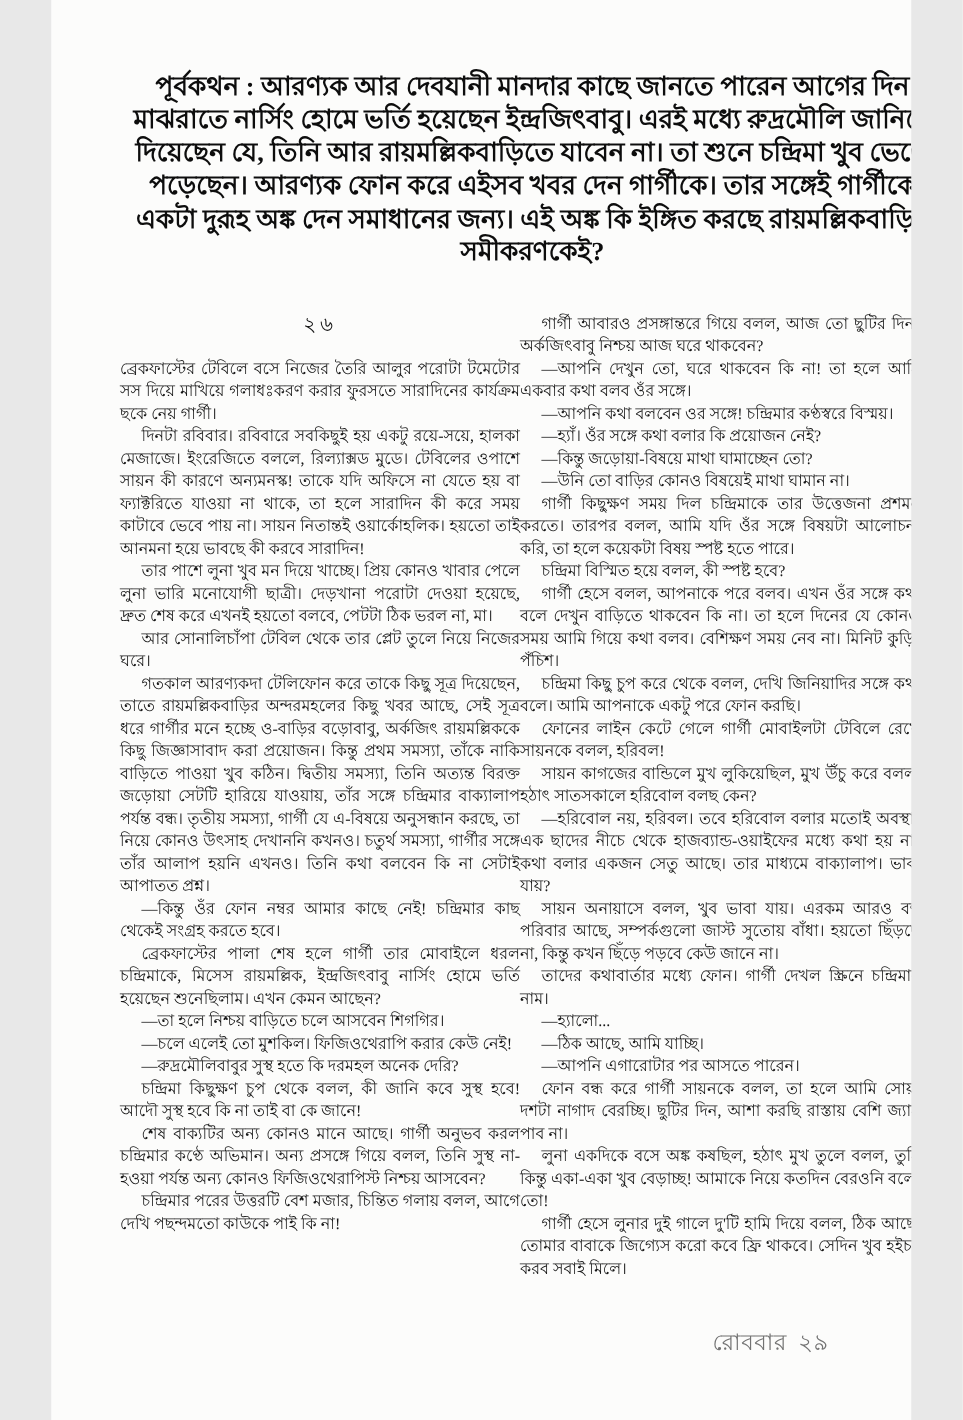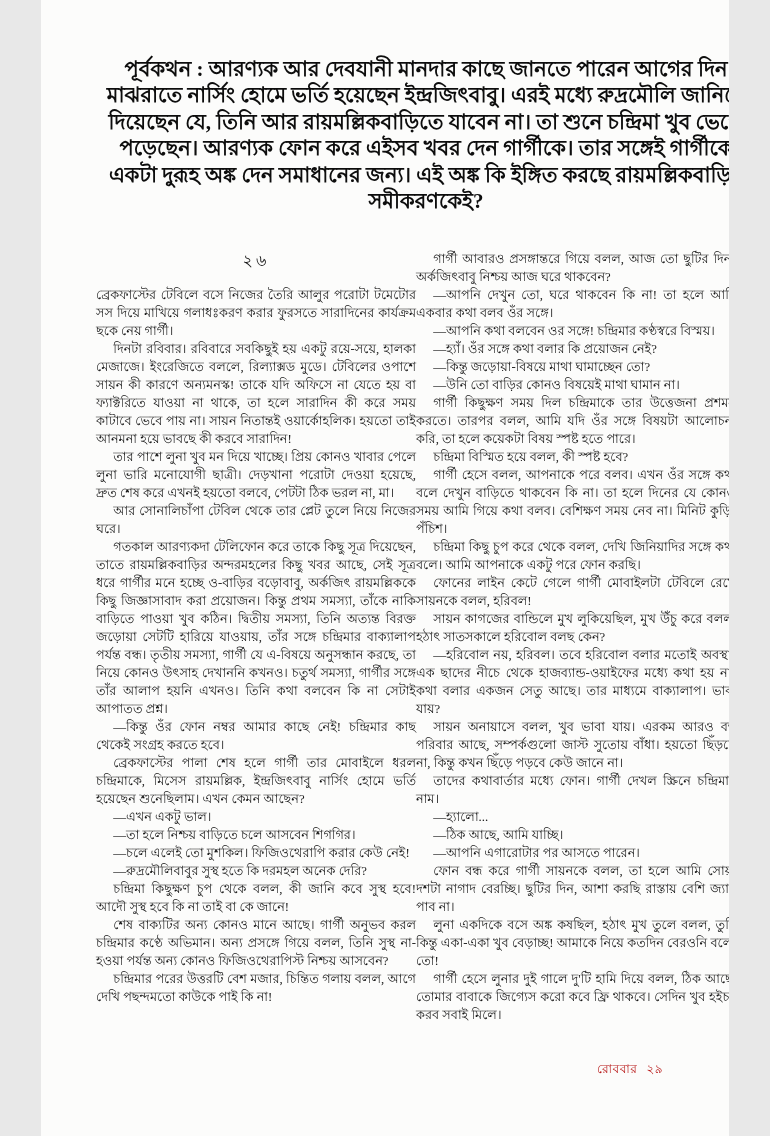--- a/index.html
+++ b/index.html
@@ -54,22 +54,22 @@
     margin: 0;
     text-indent: 1.35em;
   }
   .col p.no-indent {
     text-indent: 0;
   }
   .page-footer {
     position: absolute;
     top: 1060px;
     right: 66px;
-    font-size: 12px;
-    color: #b91c1c;
+    font-size: 18px;
+    color: #737373;
     letter-spacing: 0.5px;
   }
   .page-footer .footer-label {
     margin-right: 9px;
   }
 </style>
 </head>
 <body>
 
 <div class="page">
@@ -80,21 +80,20 @@
 
     <div class="col">
       <div class="chapter-number">২৬</div>
       <p class="no-indent">ব্রেকফাস্টের টেবিলে বসে নিজের তৈরি আলুর পরোটা টমেটোর সস দিয়ে মাখিয়ে গলাধঃকরণ করার ফুরসতে সারাদিনের কার্যক্রম ছকে নেয় গার্গী।</p>
       <p>দিনটা রবিবার। রবিবারে সবকিছুই হয় একটু রয়ে-সয়ে, হালকা মেজাজে। ইংরেজিতে বললে, রিল্যাক্সড মুডে। টেবিলের ওপাশে সায়ন কী কারণে অন্যমনস্ক! তাকে যদি অফিসে না যেতে হয় বা ফ্যাক্টরিতে যাওয়া না থাকে, তা হলে সারাদিন কী করে সময় কাটাবে ভেবে পায় না। সায়ন নিতান্তই ওয়ার্কোহলিক। হয়তো তাই আনমনা হয়ে ভাবছে কী করবে সারাদিন!</p>
       <p>তার পাশে লুনা খুব মন দিয়ে খাচ্ছে। প্রিয় কোনও খাবার পেলে লুনা ভারি মনোযোগী ছাত্রী। দেড়খানা পরোটা দেওয়া হয়েছে, দ্রুত শেষ করে এখনই হয়তো বলবে, পেটটা ঠিক ভরল না, মা।</p>
       <p>আর সোনালিচাঁপা টেবিল থেকে তার প্লেট তুলে নিয়ে নিজের ঘরে।</p>
       <p>গতকাল আরণ্যকদা টেলিফোন করে তাকে কিছু সূত্র দিয়েছেন, তাতে রায়মল্লিকবাড়ির অন্দরমহলের কিছু খবর আছে, সেই সূত্র ধরে গার্গীর মনে হচ্ছে ও-বাড়ির বড়োবাবু, অর্কজিৎ রায়মল্লিককে কিছু জিজ্ঞাসাবাদ করা প্রয়োজন। কিন্তু প্রথম সমস্যা, তাঁকে নাকি বাড়িতে পাওয়া খুব কঠিন। দ্বিতীয় সমস্যা, তিনি অত্যন্ত বিরক্ত জড়োয়া সেটটি হারিয়ে যাওয়ায়, তাঁর সঙ্গে চন্দ্রিমার বাক্যালাপ পর্যন্ত বন্ধ। তৃতীয় সমস্যা, গার্গী যে এ-বিষয়ে অনুসন্ধান করছে, তা নিয়ে কোনও উৎসাহ দেখাননি কখনও। চতুর্থ সমস্যা, গার্গীর সঙ্গে তাঁর আলাপ হয়নি এখনও। তিনি কথা বলবেন কি না সেটাই আপাতত প্রশ্ন।</p>
       <p>—কিন্তু ওঁর ফোন নম্বর আমার কাছে নেই! চন্দ্রিমার কাছ থেকেই সংগ্রহ করতে হবে।</p>
       <p>ব্রেকফাস্টের পালা শেষ হলে গার্গী তার মোবাইলে ধরল চন্দ্রিমাকে, মিসেস রায়মল্লিক, ইন্দ্রজিৎবাবু নার্সিং হোমে ভর্তি হয়েছেন শুনেছিলাম। এখন কেমন আছেন?</p>
-      <p>—এখন একটু ভাল।</p>
       <p>—তা হলে নিশ্চয় বাড়িতে চলে আসবেন শিগগির।</p>
       <p>—চলে এলেই তো মুশকিল। ফিজিওথেরাপি করার কেউ নেই!</p>
       <p>—রুদ্রমৌলিবাবুর সুস্থ হতে কি দরমহল অনেক দেরি?</p>
       <p>চন্দ্রিমা কিছুক্ষণ চুপ থেকে বলল, কী জানি কবে সুস্থ হবে! আদৌ সুস্থ হবে কি না তাই বা কে জানে!</p>
       <p>শেষ বাক্যটির অন্য কোনও মানে আছে। গার্গী অনুভব করল চন্দ্রিমার কণ্ঠে অভিমান। অন্য প্রসঙ্গে গিয়ে বলল, তিনি সুস্থ না-হওয়া পর্যন্ত অন্য কোনও ফিজিওথেরাপিস্ট নিশ্চয় আসবেন?</p>
       <p>চন্দ্রিমার পরের উত্তরটি বেশ মজার, চিন্তিত গলায় বলল, আগে দেখি পছন্দমতো কাউকে পাই কি না!</p>
     </div>
 
     <div class="col">
       <p>গার্গী আবারও প্রসঙ্গান্তরে গিয়ে বলল, আজ তো ছুটির দিন। অর্কজিৎবাবু নিশ্চয় আজ ঘরে থাকবেন?</p>

